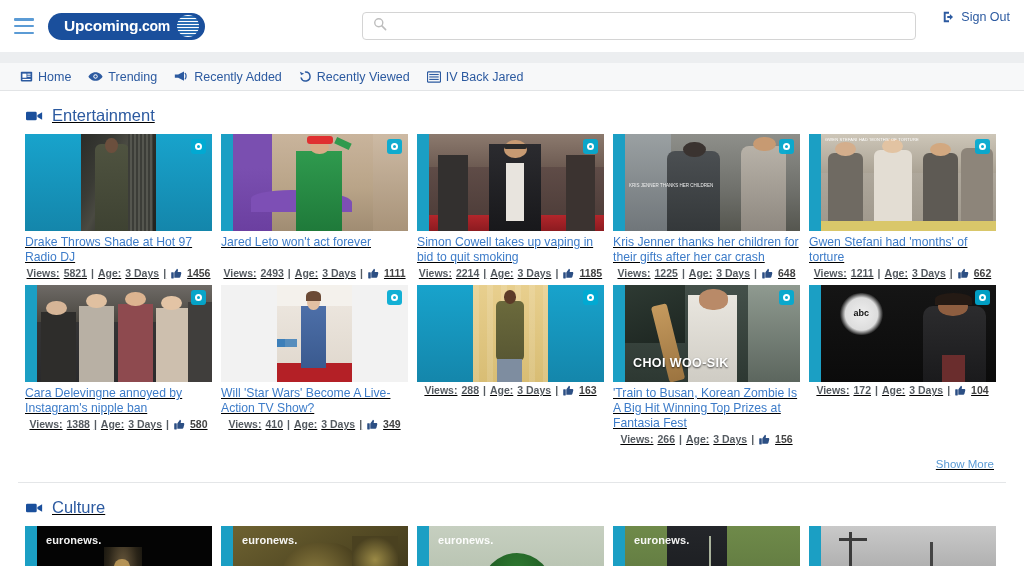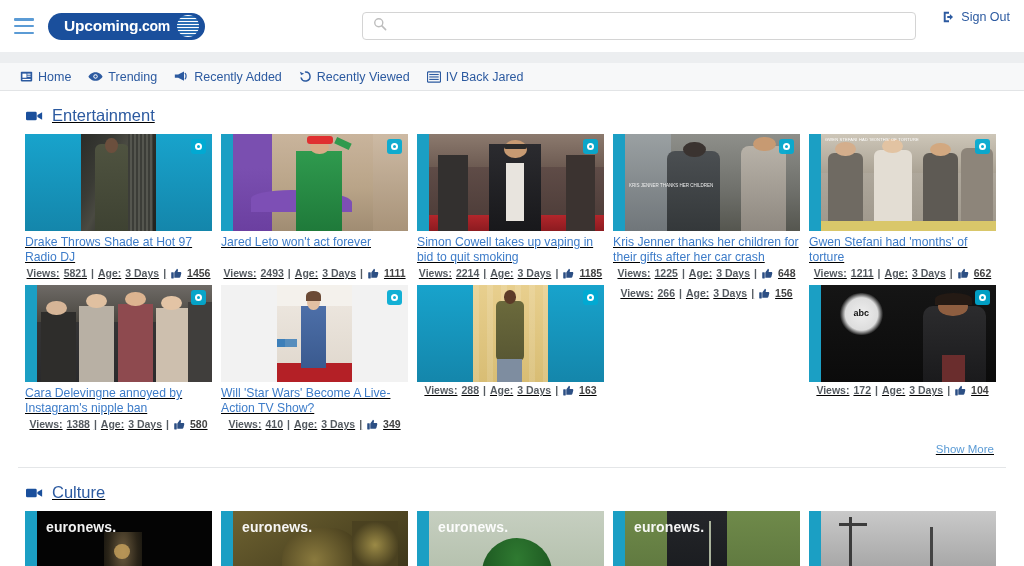--- a/index.html
+++ b/index.html
@@ -201,21 +201,21 @@
 
   .section-sep {
     border-top: 1px solid #e4e6e8;
     margin: 0 2px;
   }
 
   
   .art { width: 100%; height: 100%; position: relative; overflow: hidden; }
   .euro-logo {
     position: absolute; left: 9px; top: 8px;
-    color: #fff; font-size: 14px; font-weight: bold;
+    color: #fff; font-size: 11px; font-weight: bold;
     letter-spacing: .1px;
     opacity: .95;
   }
   .overlay-name {
     position: absolute; left: 8px; bottom: 12px;
     color: #fff; font-size: 12.5px; font-weight: bold;
     letter-spacing: .4px;
     text-shadow: 0 1px 2px rgba(0,0,0,.7);
   }
   .tiny-cap {
@@ -626,20 +626,36 @@
               <svg width="11" height="11" viewBox="0 0 14 14">
                 <path d="M4.2 5.6L7.6 0.9c.9.2 1.4.9 1.3 1.8l-.4 2.3h3.3c.9 0 1.5.8 1.3 1.6l-1.1 4.6c-.2.7-.8 1.2-1.5 1.2H4.2z" fill="#2c4f84"></path>
                 <rect x="0.3" y="5.4" width="3.2" height="8" rx="0.6" fill="#2c4f84"></rect>
               </svg>
             </span>
           <span class="likes">163</span>
         </div>
       </div>
 
       <div class="card">
+        <div class="thumb full">
+          <div class="pic">
+            <div class="art" style="background:linear-gradient(180deg,#44504a 0%,#2d3832 100%);">
+              <div style="position:absolute;left:0;top:0;width:34%;height:60%;background:linear-gradient(160deg,#2e3a33 0%,#1d2621 100%);"></div>
+              <div style="position:absolute;left:36%;top:10%;width:28%;height:90%;background:linear-gradient(180deg,#e9e6df 0%,#cfccc4 100%);"></div>
+              <div style="position:absolute;left:42%;top:4%;width:17%;height:22%;background:#b98a68;border-radius:45%;"></div>
+              <div style="position:absolute;left:20%;top:20%;width:9%;height:80%;background:linear-gradient(180deg,#c59a5e 0%,#9c7440 100%);transform:rotate(-14deg);border-radius:3px;"></div>
+              <div style="position:absolute;right:0;top:0;width:30%;height:100%;background:linear-gradient(180deg,#8f9a90 0%,#5c665e 100%);"></div>
+              <div class="overlay-name">CHOI WOO-SIK</div>
+            </div>
+          </div>
+          <div class="badge">
+              <i></i>
+            </div>
+        </div>
+        <div class="card-title">'Train to Busan, Korean Zombie Is A Big Hit Winning Top Prizes at Fantasia Fest</div>
         <div class="card-meta">
           <span>Views:</span>
           <span>266</span>
           <span>|</span>
           <span>Age:</span>
           <span>3 Days</span>
           <span>|</span>
           <span class="thumbs">
               <svg width="11" height="11" viewBox="0 0 14 14">
                 <path d="M4.2 5.6L7.6 0.9c.9.2 1.4.9 1.3 1.8l-.4 2.3h3.3c.9 0 1.5.8 1.3 1.6l-1.1 4.6c-.2.7-.8 1.2-1.5 1.2H4.2z" fill="#2c4f84"></path>

